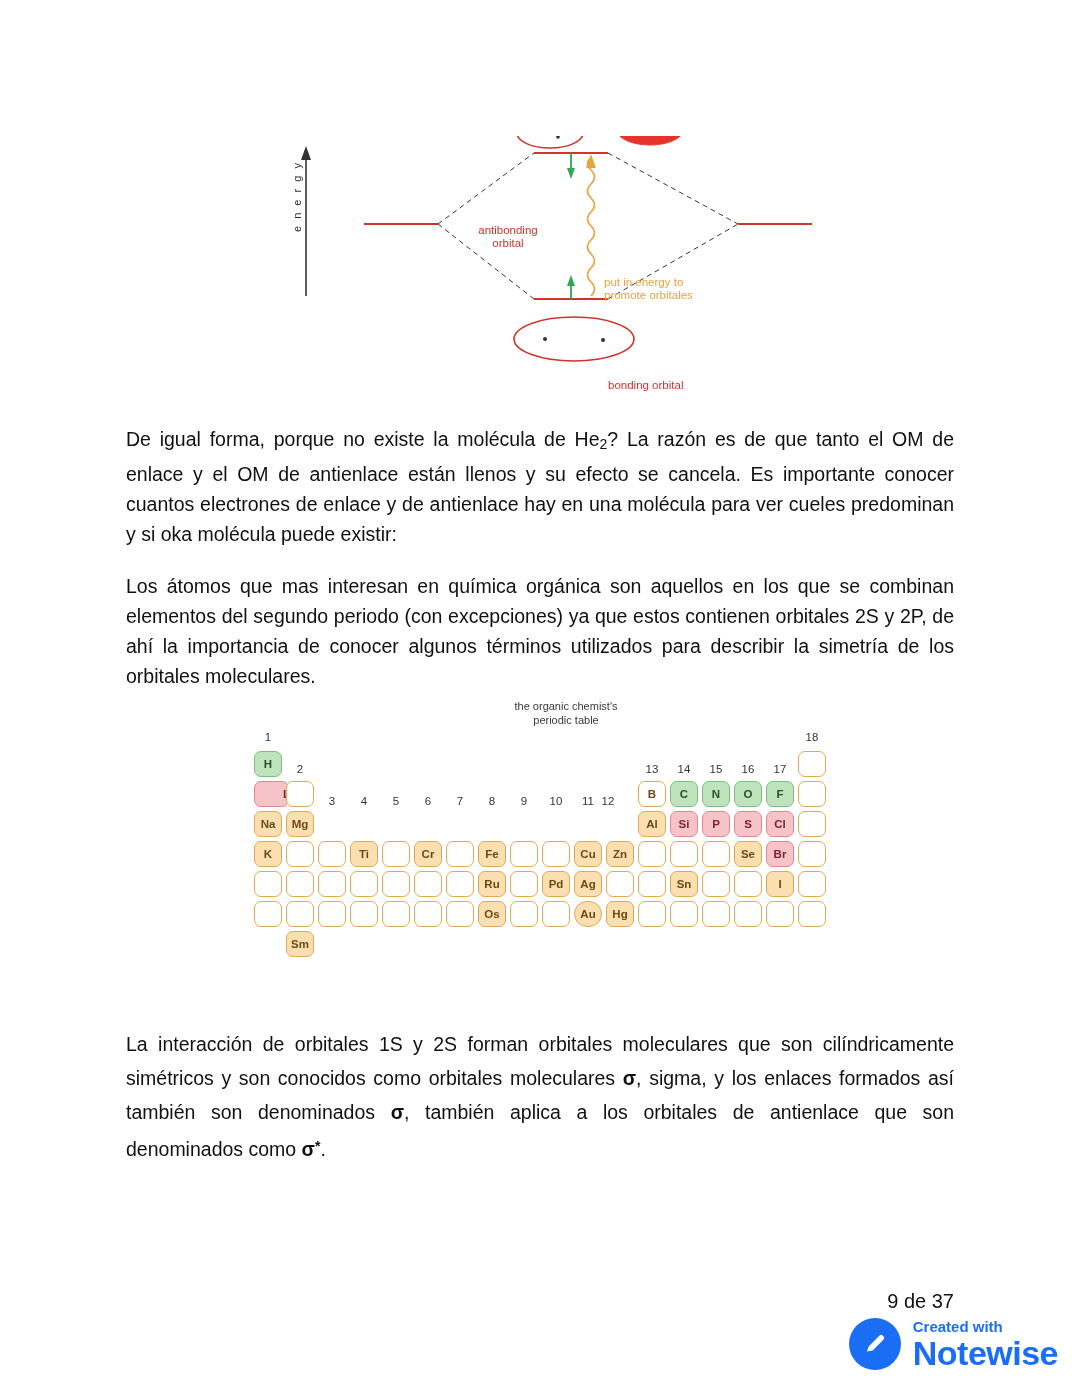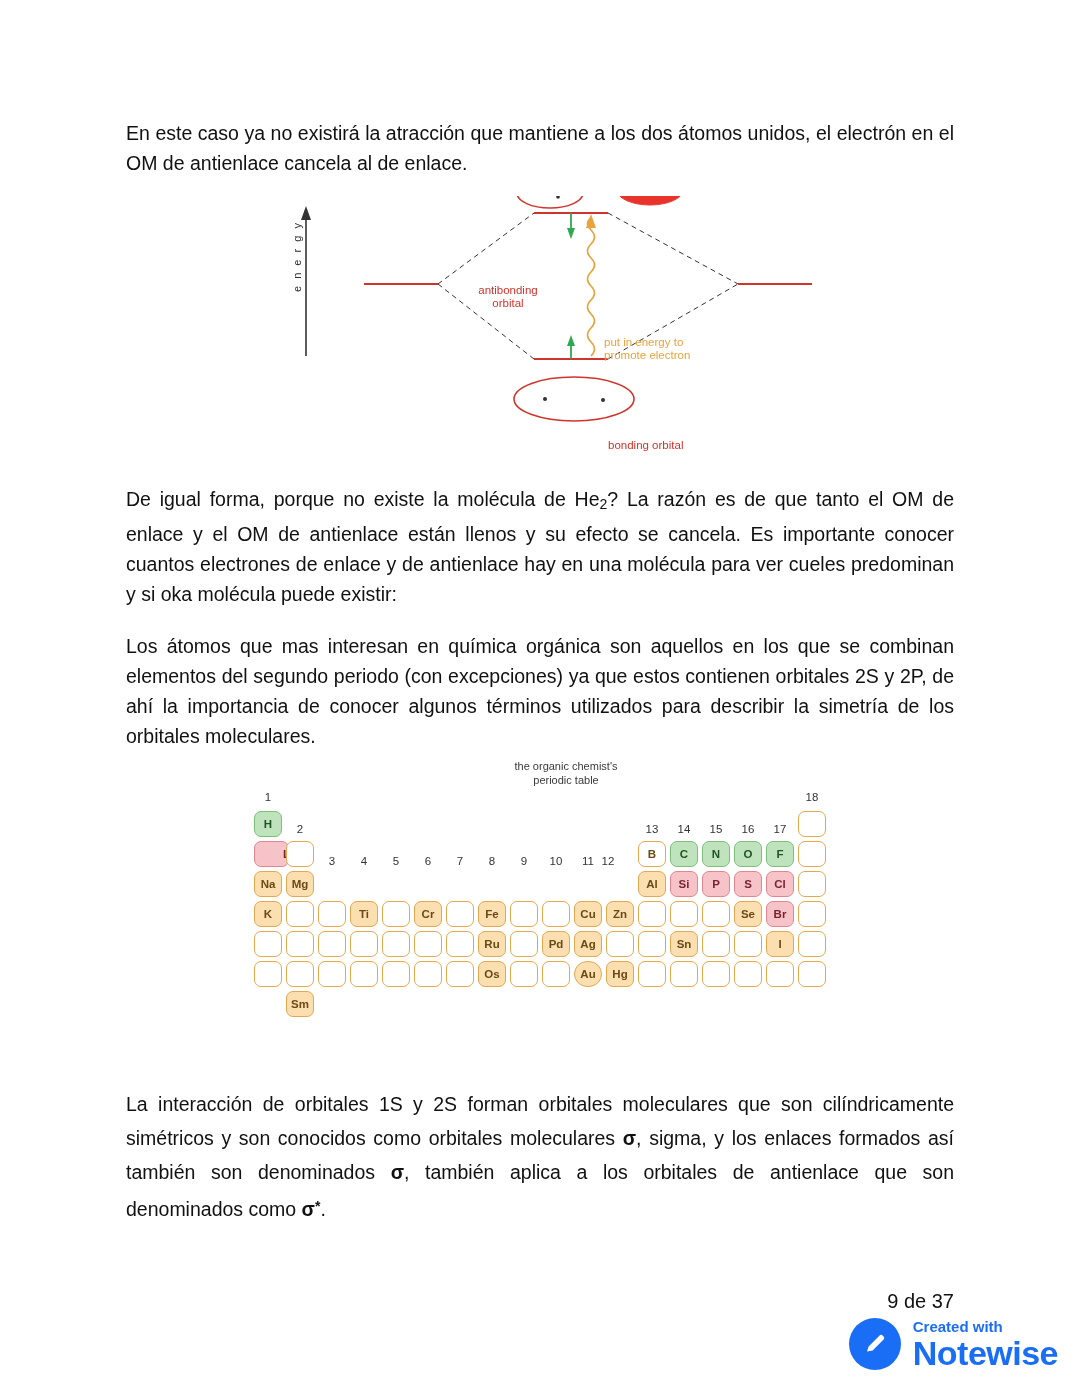--- a/index.html
+++ b/index.html
@@ -160,21 +160,20 @@
     letter-spacing: -0.5px;
   }
 </style>
 </head>
 <body>
 
 <div class="page">
 
   <div class="content">
 
-    <p class="para">En este caso ya no existirá la atracción que mantiene a los dos átomos unidos, el electrón en el OM de antienlace cancela al de enlace.</p>
 
     <div class="mo-figure">
 
       <span class="mo-axis-label">e n e r g y</span>
 
       <svg width="828" height="250" viewBox="0 0 828 250" style="position:absolute;left:0;top:0;">
 
         <g stroke="#333" stroke-width="1.6" fill="none">
           <line x1="180" y1="20" x2="180" y2="160"></line>
           <path d="M180 10 L175 24 L185 24 Z" fill="#333" stroke="none"></path>
@@ -220,21 +219,21 @@
         </g>
       </svg>
 
       <div class="mo-red-text" style="left:322px; top:88px; width:120px;">
         <span>antibonding</span><br>
         <span>orbital</span>
       </div>
 
       <div class="mo-orange-text" style="left:478px; top:140px; width:150px;">
         <span>put in energy to</span><br>
-        <span>promote electron</span>
+        <span>promote orbitales</span>
       </div>
 
       <div class="mo-red-text" style="left:482px; top:243px; width:160px; text-align:left;">bonding orbital</div>
     </div>
 
     <p class="para" style="margin-top:38px;">
       <span>De igual forma, porque no existe la molécula de He</span><sub>2</sub><span>? La razón es de que tanto el OM de enlace y el OM de antienlace están llenos y su efecto se cancela. Es importante conocer cuantos electrones de enlace y de antienlace hay en una molécula para ver cueles predominan y si oka molécula puede existir:</span>
     </p>
 
 

